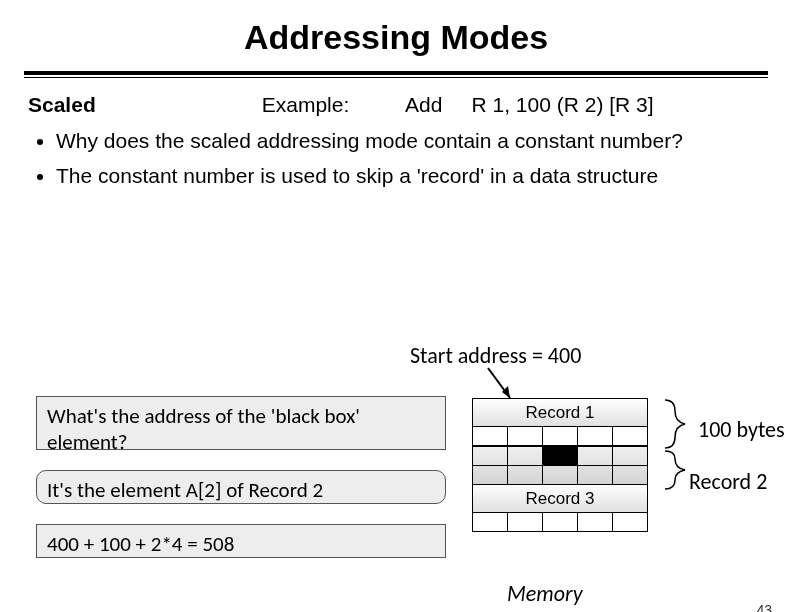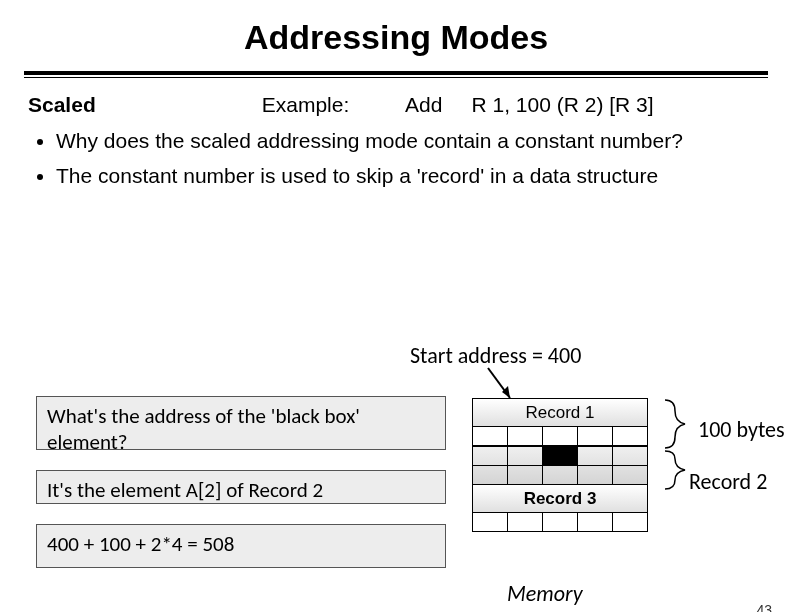--- a/index.html
+++ b/index.html
@@ -14,26 +14,26 @@
   .headline .label { font-weight: bold; padding-right: 150px; }
   .headline .ex { white-space: pre; }
   .bullets { margin: 6px 0 0 10px; }
   .bullets li { list-style: disc; margin: 0 0 4px 18px; }
 
   .start-text { position: absolute; top: 324px; left: 410px; font-family: Calibri, sans-serif; font-size: 22px; }
   .arrow { position: absolute; top: 345px; left: 478px; pointer-events: none; }
 
   .qa-box { position: absolute; left: 36px; width: 410px; border: 1px solid #555; background: #ededed; font-family: Calibri, sans-serif; font-size: 21px; padding: 6px 10px; }
   #qa1 { top: 378px; height: 54px; }
-  #qa2 { top: 452px; height: 34px; }
-  #qa3 { top: 506px; height: 44px; }
+  #qa2 { top: 452px; height: 34px; border-radius: 10px; }
+  #qa3 { top: 506px; height: 34px; }
 
   .memory { position: absolute; top: 380px; left: 472px; width: 176px; }
   .record { border: 1px solid #000; border-bottom: none; }
-  .record:last-child { border-bottom: 1px solid #000; font-weight: bold; }
+  .record:last-child { border-bottom: 1px solid #000; }
   .rec-label { text-align: center; font-family: Arial, sans-serif; font-size: 17px; padding: 4px 0 3px; background: linear-gradient(#fff,#e0e0e0); }
   .cells-row { display: flex; height: 19px; border-top: 1px solid #000; }
   .cells-row .c { flex: 1; border-right: 1px solid #000; }
   .cells-row .c:last-child { border-right: none; }
   .cells-row .black { background: #000; }
   .rec2 { background: linear-gradient(#f0f0f0,#d4d4d4); }
   .rec3 .rec-label { background: linear-gradient(#fff,#e0e0e0); }
 
   .brace { position: absolute; pointer-events: none; }
   .ann   { position: absolute; font-family: Calibri, sans-serif; font-size: 22px; }

